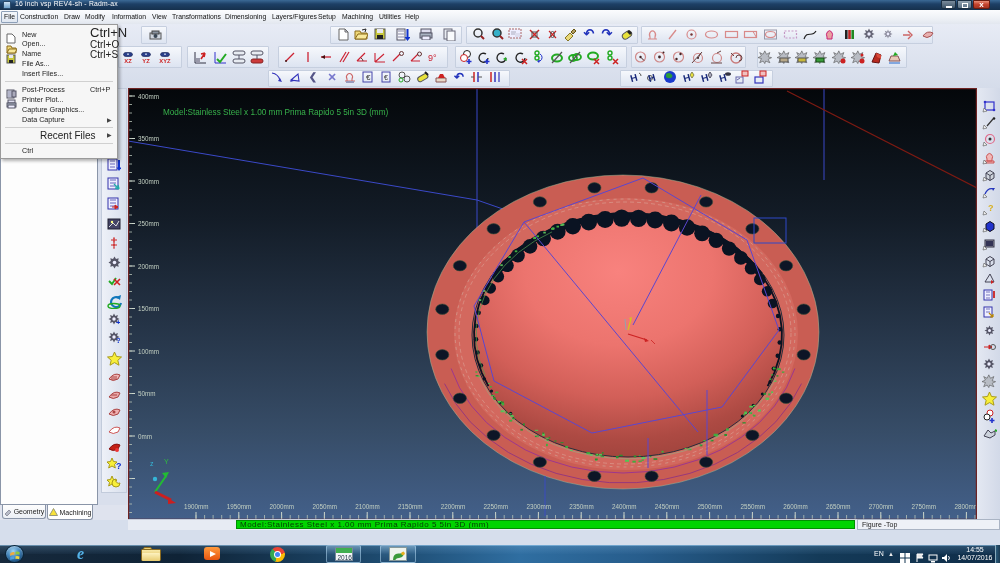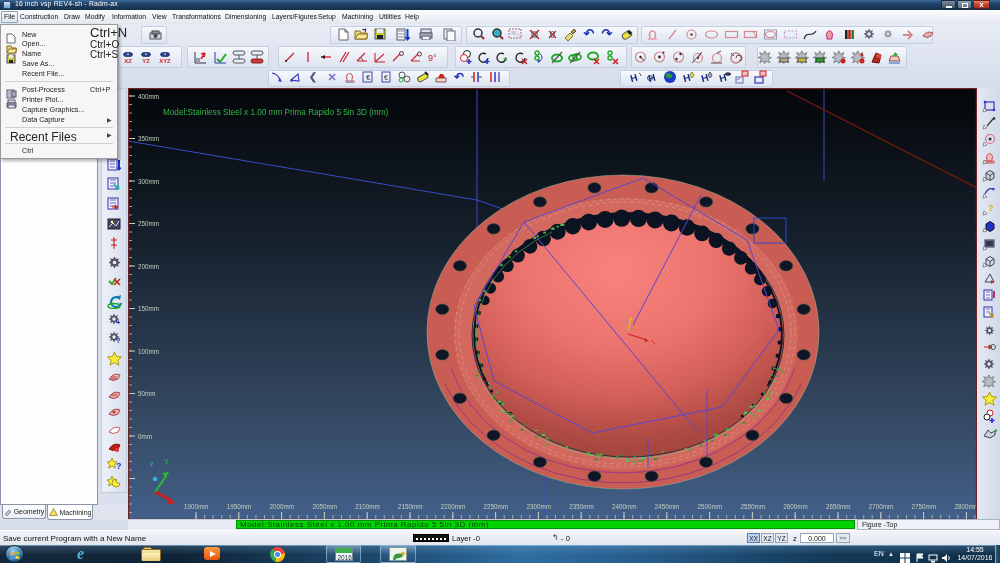--- a/index.html
+++ b/index.html
@@ -1287,71 +1287,56 @@
         </svg></div>
 <div class="abs" style="left:21px;top:14.4px;font-size:7.2px;color:#222">Open...</div>
 <div class="abs" style="left:89px;top:14.4px;font-size:10px;color:#222">Ctrl+O</div>
 <div class="abs" style="left:5px;top:24.8px"><svg width="10" height="10" viewBox="0 0 10 10">
           <rect x="1" y="1" width="8" height="8" fill="#c8c83a" stroke="#555"></rect>
           <rect x="3" y="1" width="4" height="3" fill="#e8e8ee"></rect>
           <rect x="3" y="6" width="4" height="3" fill="#222"></rect>
         </svg></div>
 <div class="abs" style="left:21px;top:24.3px;font-size:7.2px;color:#222">Name</div>
 <div class="abs" style="left:89px;top:24.3px;font-size:10px;color:#222">Ctrl+S</div>
-<div class="abs" style="left:21px;top:34.2px;font-size:7.2px;color:#222">Save As...</div>
-<div class="abs" style="left:21px;top:44.1px;font-size:7.2px;color:#222">Recent File...</div>
+<div class="abs" style="left:21px;top:34.2px;font-size:7.2px;color:#222">File As...</div>
+<div class="abs" style="left:21px;top:44.1px;font-size:7.2px;color:#222">Insert Files...</div>
 <div class="abs" style="left:4px;top:56.2px;width:108px;height:1px;background:#d0d0d0"></div>
 <div class="abs" style="left:5px;top:60.4px"><svg width="11" height="10" viewBox="0 0 11 10">
           <rect x="1" y="1" width="7" height="8" fill="#dfe3ea" stroke="#556"></rect>
           <path d="M2,3 h5 M2,5 h5 M2,7 h5" stroke="#88a"></path>
           <rect x="6" y="2" width="4" height="6" fill="#aab" stroke="#556"></rect>
         </svg></div>
 <div class="abs" style="left:21px;top:59.9px;font-size:7.2px;color:#222">Post-Process</div>
 <div class="abs" style="left:89px;top:59.9px;font-size:7.2px;color:#222">Ctrl+P</div>
 <div class="abs" style="left:5px;top:70.3px"><svg width="11" height="10" viewBox="0 0 11 10">
           <rect x="2" y="1" width="7" height="3" fill="#dde" stroke="#556"></rect>
           <rect x="1" y="4" width="9" height="4" fill="#aab4c2" stroke="#556"></rect>
           <rect x="2" y="6" width="7" height="3" fill="#eef" stroke="#556"></rect>
         </svg></div>
 <div class="abs" style="left:21px;top:69.8px;font-size:7.2px;color:#222">Printer Plot...</div>
 <div class="abs" style="left:21px;top:79.7px;font-size:7.2px;color:#222">Capture Graphics...</div>
 <div class="abs" style="left:21px;top:89.6px;font-size:7.2px;color:#222">Data Capture</div>
 <div class="abs" style="left:106px;top:90.6px;font-size:6px;color:#444">▶</div>
 <div class="abs" style="left:4px;top:101.7px;width:108px;height:1px;background:#d0d0d0"></div>
-<div class="abs" style="left:9px;top:105.4px;font-size:12px;color:#222">Recent Files</div>
+<div class="abs" style="left:39px;top:105.4px;font-size:10px;color:#222">Recent Files</div>
 <div class="abs" style="left:106px;top:106.4px;font-size:6px;color:#444">▶</div>
 <div class="abs" style="left:4px;top:117.5px;width:108px;height:1px;background:#d0d0d0"></div>
 <div class="abs" style="left:21px;top:121.2px;font-size:7.2px;color:#222">Ctrl</div>
 </div>
 <div class="abs" style="left:0;top:159px;width:98px;height:346px;background:#fdfdfd;border:1px solid #8a95a8;border-top:0;z-index:10"></div>
 <div class="abs" style="left:0;top:505px;width:128px;height:15px;background:#dfe3ee"></div>
 <div class="abs" style="left:2px;top:505px;width:44px;height:14px;background:linear-gradient(#fdfdfd,#eceff5);border:1px solid #8a95a8;border-top:0;border-radius:0 0 3px 3px;font-size:7px;color:#222;display:flex;align-items:center;justify-content:center;gap:2px"><svg width="8" height="8" viewBox="0 0 8 8">
         <path d="M1,6 l4,-4 l2,2 l-4,4 z" fill="#b8bcc8" stroke="#556" stroke-width="0.5"></path>
       </svg>Geometry</div>
 <div class="abs" style="left:47px;top:505px;width:46px;height:15px;background:#fff;border:1px solid #8a95a8;border-top:0;border-radius:0 0 3px 3px;font-size:7px;color:#222;display:flex;align-items:center;justify-content:center;gap:2px"><svg width="9" height="8" viewBox="0 0 9 8">
         <path d="M4.5,0.5 L8.5,7.5 h-8 z" fill="#f8e23a" stroke="#997"></path>
       </svg>Machining</div>
 <div class="abs" style="left:128px;top:519px;width:872px;height:11px;background:#e7ebf3;border-top:1px solid #c8cedb"></div>
 <div class="abs" style="left:236px;top:520px;width:619px;height:9px;background:#00d400;border:1px solid #009000;font-size:8px;letter-spacing:0.5px;color:#053a05;line-height:8.5px;padding-left:3px;white-space:nowrap;overflow:hidden">Model:Stainless Steel x 1.00 mm  Prima Rapido 5 5in 3D (mm)</div>
 <div class="abs" style="left:857px;top:519px;width:143px;height:11px;background:#eef1f7;border:1px solid #aab4c4;font-size:7px;color:#222;line-height:9px;padding-left:4px">Figure -Top</div>
-<div class="abs" style="left:0;top:530px;width:1000px;height:15px;background:linear-gradient(#f2f4f8,#e2e7ef);border-top:1px solid #fff">
-<div class="abs" style="left:3px;top:3px;font-size:8px;color:#111">Save current Program with a New Name</div>
-<div class="abs" style="left:413px;top:3px;width:36px;height:8px;background:#111;border:1px solid #000">
-        <div class="abs" style="left:2px;top:3px;width:30px;height:2px;background:repeating-linear-gradient(90deg,#fff 0 2px,#111 2px 4px)"></div>
-      </div>
-<div class="abs" style="left:452px;top:3px;font-size:7.6px;color:#111">Layer -0</div>
-<div class="abs" style="left:552px;top:2px;font-size:8px;color:#333">↰</div>
-<div class="abs" style="left:561px;top:3px;font-size:7.6px;color:#111">- 0</div>
-<div class="abs" style="left:747px;top:2px;width:13px;height:10px;background:#bcd2ee;border:1px solid #5a7aa8;font-size:6.5px;text-align:center;line-height:9px;color:#123">XX</div>
-<div class="abs" style="left:761px;top:2px;width:13px;height:10px;background:#e4e8f0;border:1px solid #98a4b8;font-size:6.5px;text-align:center;line-height:9px;color:#123">XZ</div>
-<div class="abs" style="left:775px;top:2px;width:13px;height:10px;background:#e4e8f0;border:1px solid #98a4b8;font-size:6.5px;text-align:center;line-height:9px;color:#123">YZ</div>
-<div class="abs" style="left:793px;top:3px;font-size:7.6px;color:#111">z</div>
-<div class="abs" style="left:800px;top:2px;width:34px;height:10px;background:#fff;border:1px solid #98a4b8;font-size:7px;text-align:center;line-height:9px;color:#111">0.000</div>
-<div class="abs" style="left:836px;top:2px;width:14px;height:10px;background:#e4e8f0;border:1px solid #98a4b8;font-size:6px;text-align:center;line-height:9px;color:#123">&gt;&gt;</div>
-</div>
 <div class="abs" style="left:0;top:545px;width:1000px;height:18px;background:linear-gradient(95deg,#16293c 0%,#0f2336 18%,#1f4e74 40%,#2f6ea1 52%,#275d8c 64%,#143a58 82%,#0f2d48 100%)">
 <div class="abs" style="left:0;top:0;width:1000px;height:9px;background:linear-gradient(rgba(140,190,230,0.25),rgba(80,130,180,0.06))"></div>
 <div class="abs" style="left:0;top:0;width:1000px;height:1px;background:rgba(160,210,245,0.5)"></div>
 <div class="abs" style="left:5px;top:0px;width:19px;height:18px;border-radius:50%;background:radial-gradient(circle at 42% 32%,#9fd4f2,#3f81b8 45%,#174a78 75%,#0c2e50);border:1px solid #0a2438;box-shadow:inset 0 1px 2px rgba(255,255,255,0.5)">
         <svg width="17" height="16" viewBox="0 0 17 16" style="position:absolute;left:0.5px;top:0.5px">
           <g transform="rotate(-8 8 8)">
             <path d="M3.5,5.6 q2.2,-1.1 4.4,-0.6 l-0.4,2.8 q-2.2,-0.5 -4.4,0.5 z" fill="#f0aa3f"></path>
             <path d="M9,4.9 q2.2,-0.4 4,0.7 l-0.6,2.7 q-1.8,-0.9 -3.9,-0.6 z" fill="#8fc83f"></path>
             <path d="M2.9,9.5 q2.2,-0.9 4.4,-0.4 l-0.4,2.7 q-2.2,-0.4 -4.3,0.6 z" fill="#4f9fe0"></path>
             <path d="M8.3,9.4 q2.1,-0.3 3.9,0.8 l-0.6,2.6 q-1.7,-1 -3.7,-0.8 z" fill="#f0d43f"></path>

